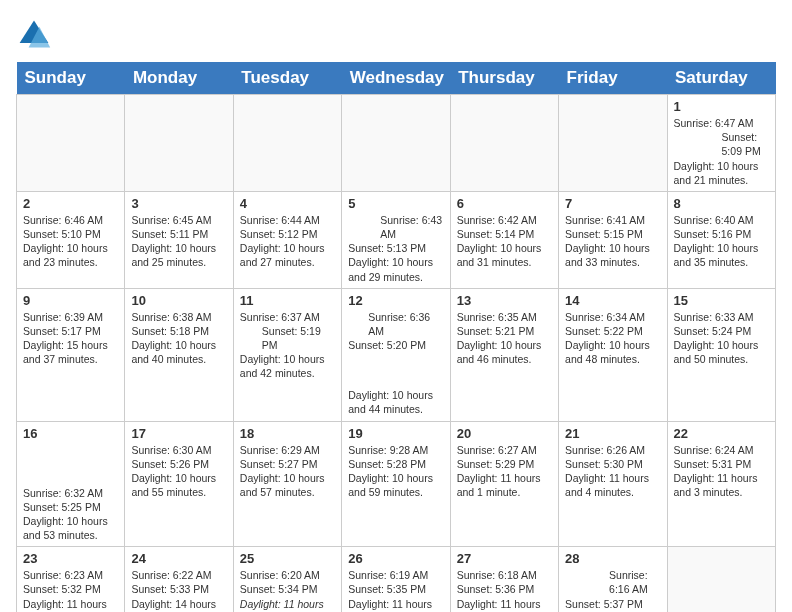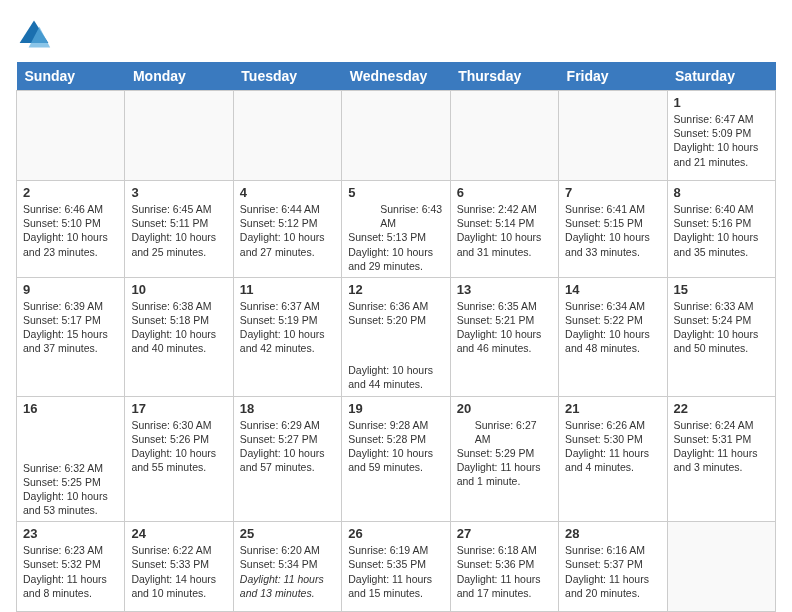--- a/index.html
+++ b/index.html
@@ -55,21 +55,21 @@
     table {
       width: 100%;
       border-collapse: collapse;
       table-layout: fixed;
     }
     thead th {
       background-color: #3a7abf;
       color: #fff;
       text-align: left;
       padding: 6px 8px;
-      font-size: 14px;
+      font-size: 17px;
       font-weight: bold;
     }
     tbody td {
       border: 1px solid #ccc;
       vertical-align: top;
       padding: 4px 6px;
       height: 90px;
       font-size: 10.5px;
       color: #333;
     }
@@ -119,21 +119,21 @@
   <tr>
         <td class="empty"></td>
         <td class="empty"></td>
         <td class="empty"></td>
         <td class="empty"></td>
         <td class="empty"></td>
         <td class="empty"></td>
         <td>
           <span class="day-num">1</span>
           <div style="line-height: 1.35;">Sunrise: 6:47 AM</div>
-          <div style="line-height: 1.35;">Sunset: 5:09 PM</div>
+          <div style="line-height: 1.35; margin-left: 48px;">Sunset: 5:09 PM</div>
           <div style="line-height: 1.35;">Daylight: 10 hours and 21 minutes.</div>
         </td>
       </tr>
       <tr>
         <td>
           <span class="day-num">2</span>
           <div style="line-height: 1.35;">Sunrise: 6:46 AM</div>
           <div style="line-height: 1.35;">Sunset: 5:10 PM</div>
           <div style="line-height: 1.35;">Daylight: 10 hours and 23 minutes.</div>
         </td>
@@ -150,21 +150,21 @@
           <div style="line-height: 1.35;">Daylight: 10 hours and 27 minutes.</div>
         </td>
         <td>
           <span class="day-num">5</span>
           <div style="line-height: 1.35; margin-left: 32px;">Sunrise: 6:43 AM</div>
           <div style="line-height: 1.35;">Sunset: 5:13 PM</div>
           <div style="line-height: 1.35;">Daylight: 10 hours and 29 minutes.</div>
         </td>
         <td>
           <span class="day-num">6</span>
-          <div style="line-height: 1.35;">Sunrise: 2:42 AM</div>
+          <div style="line-height: 1.35;">Sunrise: 6:42 AM</div>
           <div style="line-height: 1.35;">Sunset: 5:14 PM</div>
           <div style="line-height: 1.35;">Daylight: 10 hours and 31 minutes.</div>
         </td>
         <td>
           <span class="day-num">7</span>
           <div style="line-height: 1.35;">Sunrise: 6:41 AM</div>
           <div style="line-height: 1.35;">Sunset: 5:15 PM</div>
           <div style="line-height: 1.35;">Daylight: 10 hours and 33 minutes.</div>
         </td>
         <td>
@@ -183,26 +183,26 @@
         </td>
         <td>
           <span class="day-num">10</span>
           <div style="line-height: 1.35;">Sunrise: 6:38 AM</div>
           <div style="line-height: 1.35;">Sunset: 5:18 PM</div>
           <div style="line-height: 1.35;">Daylight: 10 hours and 40 minutes.</div>
         </td>
         <td>
           <span class="day-num">11</span>
           <div style="line-height: 1.35;">Sunrise: 6:37 AM</div>
-          <div style="line-height: 1.35;">Sunset: 5:19 PM</div>
+          <div style="line-height: 1.35; margin-left: 22px;">Sunset: 5:19 PM</div>
           <div style="line-height: 1.35;">Daylight: 10 hours and 42 minutes.</div>
         </td>
         <td>
           <span class="day-num">12</span>
-          <div style="line-height: 1.35;">Sunrise: 6:36 AM</div>
+          <div style="line-height: 1.35; margin-left: 20px;">Sunrise: 6:36 AM</div>
           <div style="line-height: 1.35;">Sunset: 5:20 PM</div>
           <div style="line-height: 1.35; margin-top: 36px;">Daylight: 10 hours and 44 minutes.</div>
         </td>
         <td>
           <span class="day-num">13</span>
           <div style="line-height: 1.35;">Sunrise: 6:35 AM</div>
           <div style="line-height: 1.35;">Sunset: 5:21 PM</div>
           <div style="line-height: 1.35;">Daylight: 10 hours and 46 minutes.</div>
         </td>
         <td>
@@ -238,21 +238,21 @@
           <div style="line-height: 1.35;">Daylight: 10 hours and 57 minutes.</div>
         </td>
         <td>
           <span class="day-num">19</span>
           <div style="line-height: 1.35;">Sunrise: 9:28 AM</div>
           <div style="line-height: 1.35;">Sunset: 5:28 PM</div>
           <div style="line-height: 1.35;">Daylight: 10 hours and 59 minutes.</div>
         </td>
         <td>
           <span class="day-num">20</span>
-          <div style="line-height: 1.35; margin-left: 18px;">Sunrise: 6:27 AM</div>
+          <div style="line-height: 1.35;">Sunrise: 6:27 AM</div>
           <div style="line-height: 1.35;">Sunset: 5:29 PM</div>
           <div style="line-height: 1.35;">Daylight: 11 hours and 1 minute.</div>
         </td>
         <td>
           <span class="day-num">21</span>
           <div style="line-height: 1.35;">Sunrise: 6:26 AM</div>
           <div style="line-height: 1.35;">Sunset: 5:30 PM</div>
           <div style="line-height: 1.35;">Daylight: 11 hours and 4 minutes.</div>
         </td>
         <td>
@@ -288,20 +288,20 @@
           <div style="line-height: 1.35;">Daylight: 11 hours and 15 minutes.</div>
         </td>
         <td>
           <span class="day-num">27</span>
           <div style="line-height: 1.35;">Sunrise: 6:18 AM</div>
           <div style="line-height: 1.35;">Sunset: 5:36 PM</div>
           <div style="line-height: 1.35;">Daylight: 11 hours and 17 minutes.</div>
         </td>
         <td>
           <span class="day-num">28</span>
-          <div style="line-height: 1.35;">Sunrise: 6:16 AM</div>
+          <div style="line-height: 1.35; margin-left: 44px;">Sunrise: 6:16 AM</div>
           <div style="line-height: 1.35;">Sunset: 5:37 PM</div>
           <div style="line-height: 1.35;">Daylight: 11 hours and 20 minutes.</div>
         </td>
         <td class="empty"></td>
       </tr>
     </tbody>
 </table>
 
 </body></html>

